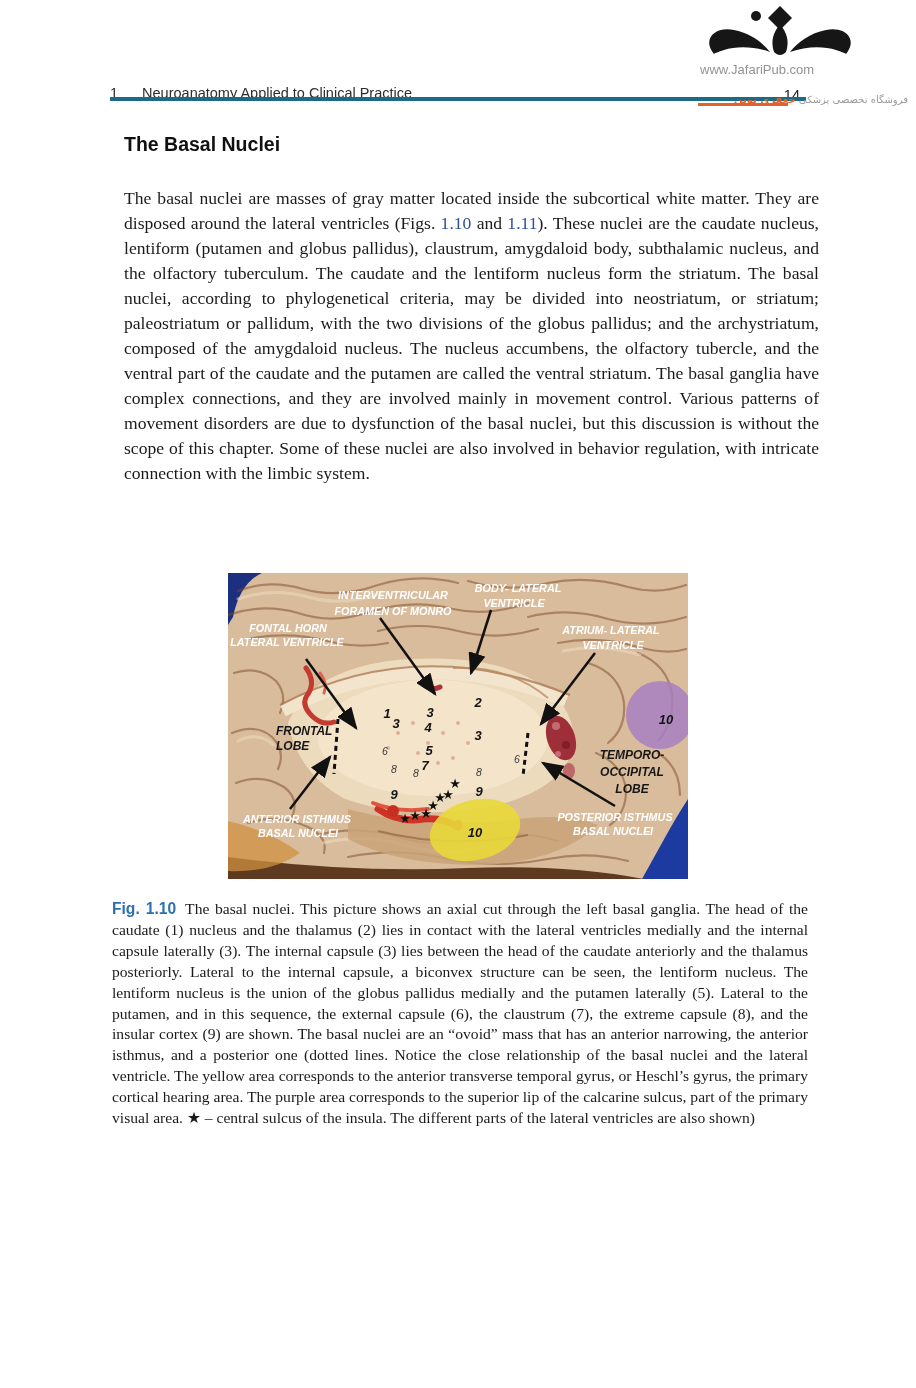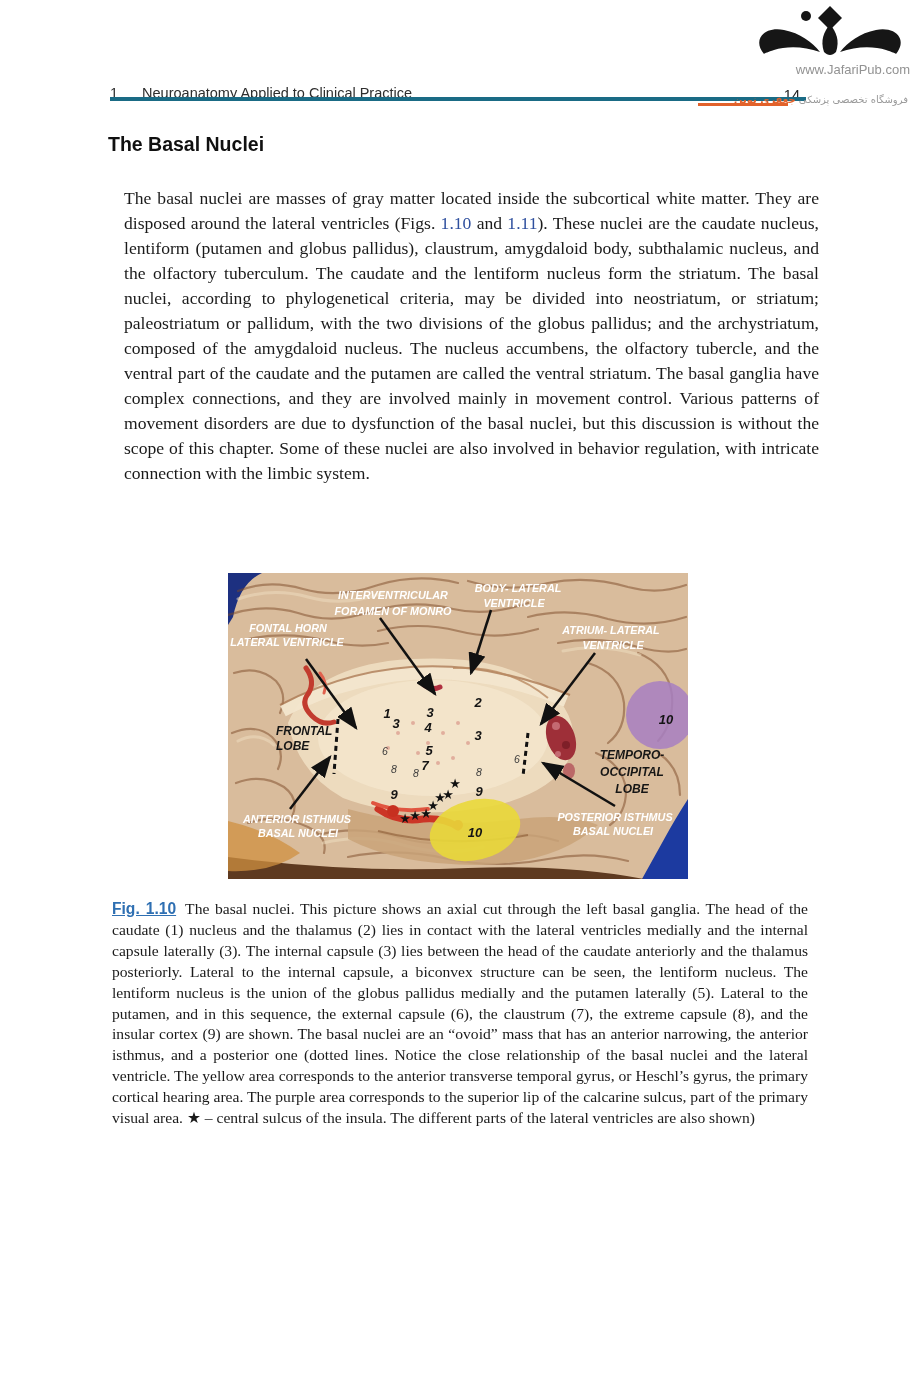--- a/index.html
+++ b/index.html
@@ -7,29 +7,29 @@
         font-family:"Liberation Serif",serif;overflow:hidden;}
 
   
   .running-head{position:absolute;left:110px;top:85px;width:696px;height:22px;
                 font-family:"Liberation Sans",sans-serif;font-size:14.5px;color:#2e2e2e;}
   .chap-num{display:inline-block;margin-right:24px;}
   .page-num{position:absolute;right:6px;top:2px;font-size:14.5px;color:#222;}
   .rule{position:absolute;left:110px;top:97px;width:696px;height:4px;background:#1a6b85;}
 
   
-  .watermark{position:absolute;right:6px;top:4px;width:210px;text-align:right;}
+  .watermark{position:absolute;right:6px;top:4px;width:210px;text-align:left;}
   .wm-url{font-family:"Liberation Sans",sans-serif;font-size:13px;color:#929292;margin-top:-4px;}
   .persian{position:absolute;right:8px;top:94px;font-family:"DejaVu Sans",sans-serif;
            font-size:10px;color:#9a9a9a;direction:rtl;white-space:nowrap;}
   .persian .orange{color:#e2622b;font-weight:bold;}
   .orange-line{position:absolute;left:698px;top:103px;width:90px;height:3px;background:#e2622b;}
 
   
-  .section-title{position:absolute;left:108px;top:120px;font-family:"Liberation Sans",sans-serif;
+  .section-title{position:absolute;left:124px;top:120px;font-family:"Liberation Sans",sans-serif;
                  font-weight:bold;font-size:19.5px;color:#101010;}
 
   
   .body-text{position:absolute;left:112px;top:174px;width:695px;font-size:17.6px;
              line-height:25px;text-align:justify;color:#1a1a1a;margin:12px;}
   .fig-link{color:#2e4f9e;text-decoration:none;cursor:pointer;}
 
   
   .figure{position:absolute;left:228px;top:573px;width:460px;height:306px;}
   .figure svg{display:block;}
@@ -40,21 +40,21 @@
   .num{font-family:"Liberation Sans",sans-serif;font-weight:bold;font-style:italic;
        fill:#141414;font-size:13px;}
   .numsm{font-family:"Liberation Sans",sans-serif;font-style:italic;
          fill:#3a3a3a;font-size:10.5px;}
   .star{font-size:13px;fill:#111;}
 
   
   .caption{position:absolute;left:112px;top:899px;width:696px;font-size:15.6px;
            line-height:20.9px;text-align:justify;color:#1a1a1a;margin:0;}
   .fig-label{font-family:"Liberation Sans",sans-serif;font-weight:bold;color:#2e6fb2;
-             margin-right:9px;text-decoration:underline;}
+             margin-right:9px;}
 </style>
 </head>
 <body>
 
 <div class="page">
 
   <div class="running-head">
     <span class="chap-num">1</span><span>Neuroanatomy Applied to Clinical Practice</span>
     <span class="page-num">14</span>
   </div>

